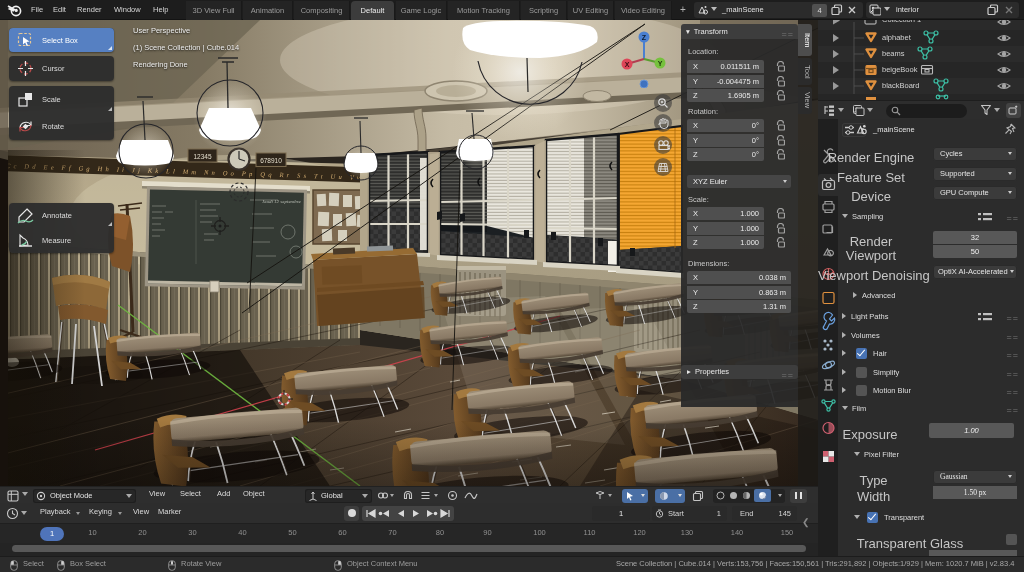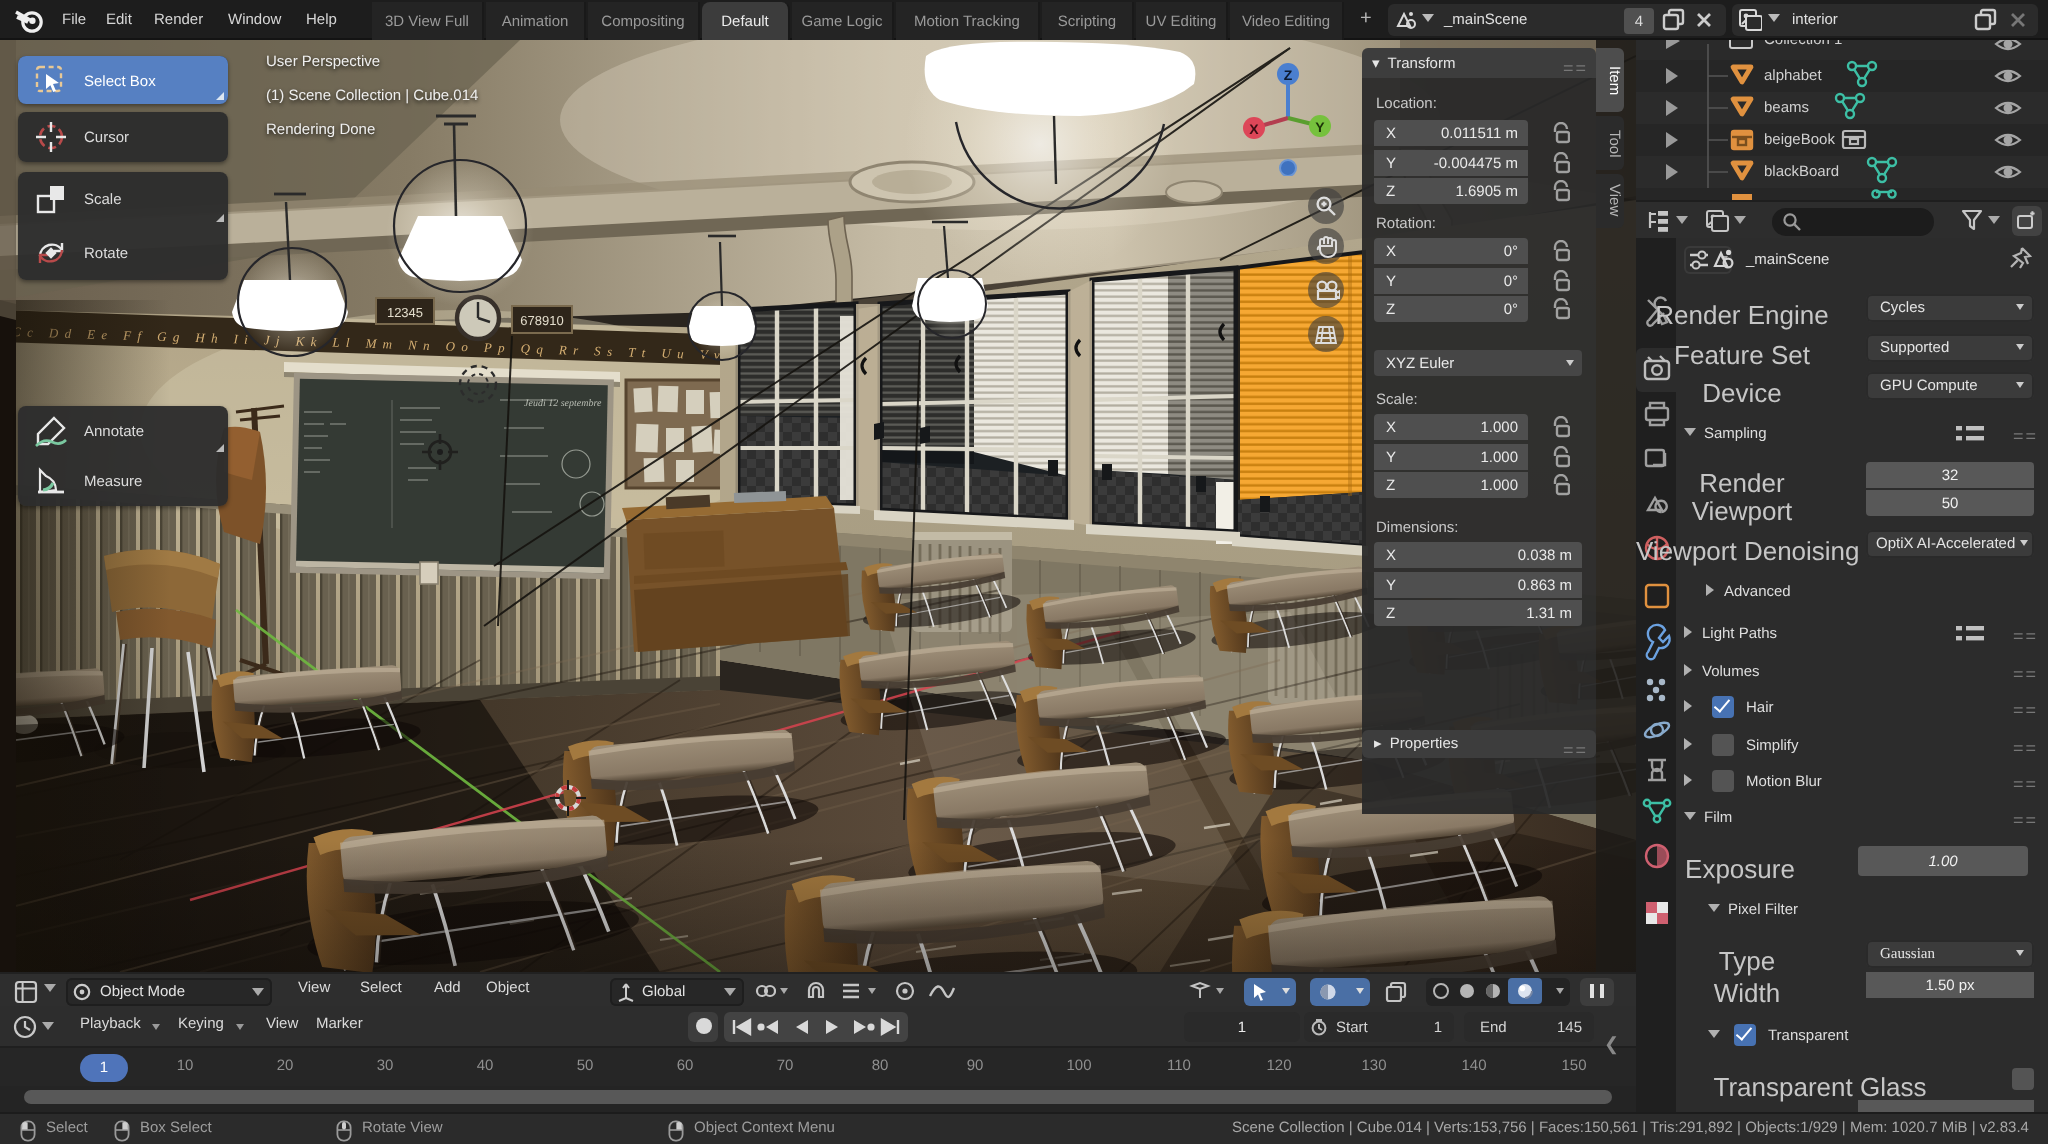--- a/index.html
+++ b/index.html
@@ -1047,20 +1047,20 @@
   <div class="sect" style="left:24px;top:384px;"><span class="arr-d"></span><span style="font-size:7.5px;">Film</span></div>
   <span class="ddots" style="top:385px;">==</span>
   <div class="prow-lab" style="left:0;top:407px;width:104px;">Exposure</div>
   <div class="numf" style="left:111px;top:403px;width:85px;height:15px;line-height:15px;border-radius:2px;font-style:italic;">1.00</div>
   <div class="sect" style="left:36px;top:429.5px;"><span class="arr-d"></span><span style="font-size:7.5px;">Pixel Filter</span></div>
   <div class="prow-lab" style="left:0;top:453px;width:111px;">Type</div>
   <div class="drop" style="left:115px;top:450px;width:84px;">
     <span style="padding-left:7px;font-family:Liberation Serif, serif;">Gaussian</span><span class="abs" style="right:5px;top:5px;width:0;height:0;border-left:2.5px solid transparent;border-right:2.5px solid transparent;border-top:3.5px solid #ccc;"></span>
   </div>
   <div class="prow-lab" style="left:0;top:469px;width:111px;">Width</div>
-  <div class="numf" style="left:115px;top:466px;width:84px;">1.50 px</div>
+  <div class="numf" style="left:115px;top:466px;width:84px;font-family:Liberation Serif, serif;">1.50 px</div>
   <div class="sect" style="left:36px;top:493px;"><span class="arr-d"></span></div>
   <div class="chk on" style="left:49px;top:491.5px;"></div>
   <span class="abs" style="left:66px;top:493px;font-size:7.5px;color:#dedede;">Transparent</span>
   <div class="prow-lab" style="left:0;top:516px;width:184px;">Transparent Glass</div>
   <div class="chk" style="left:188px;top:514px;"></div>
   <div class="numf" style="left:111px;top:530px;width:88px;height:6px;"></div>
 </div>
 
 </body></html>

